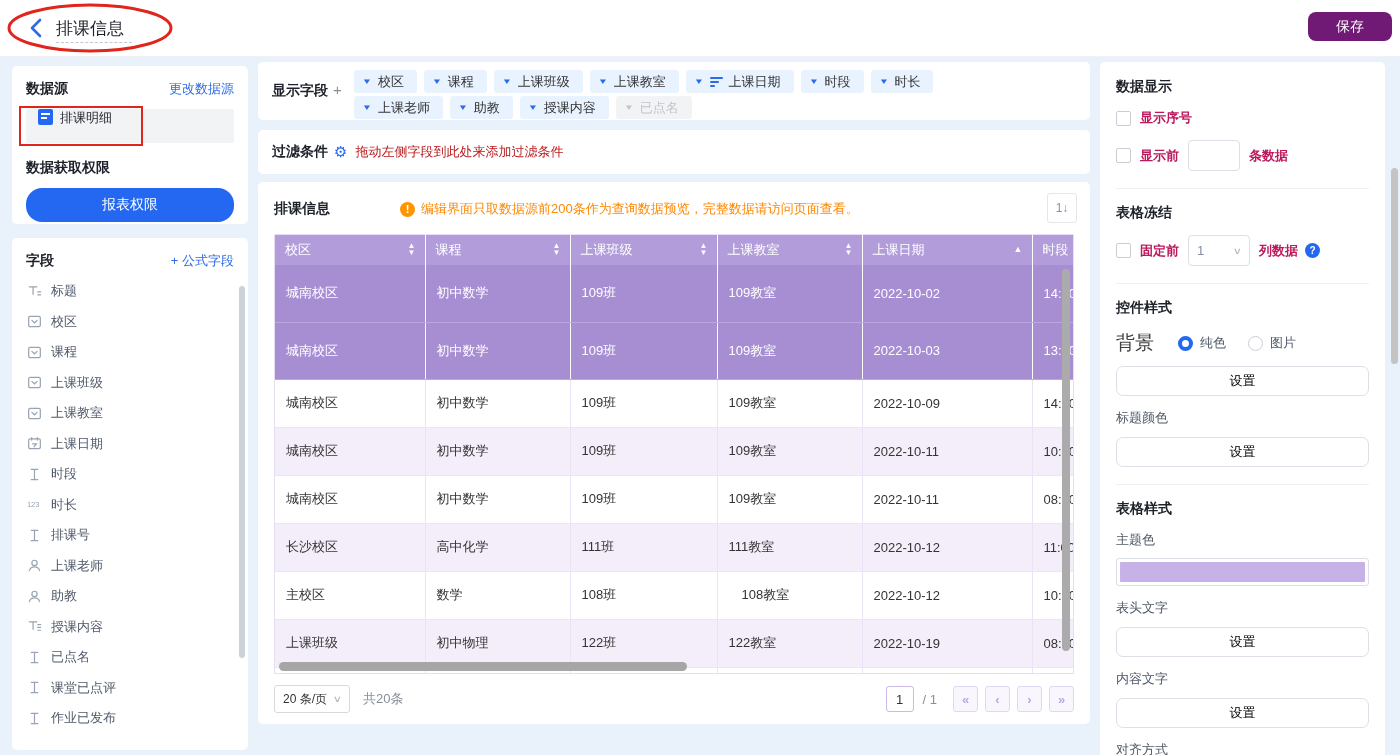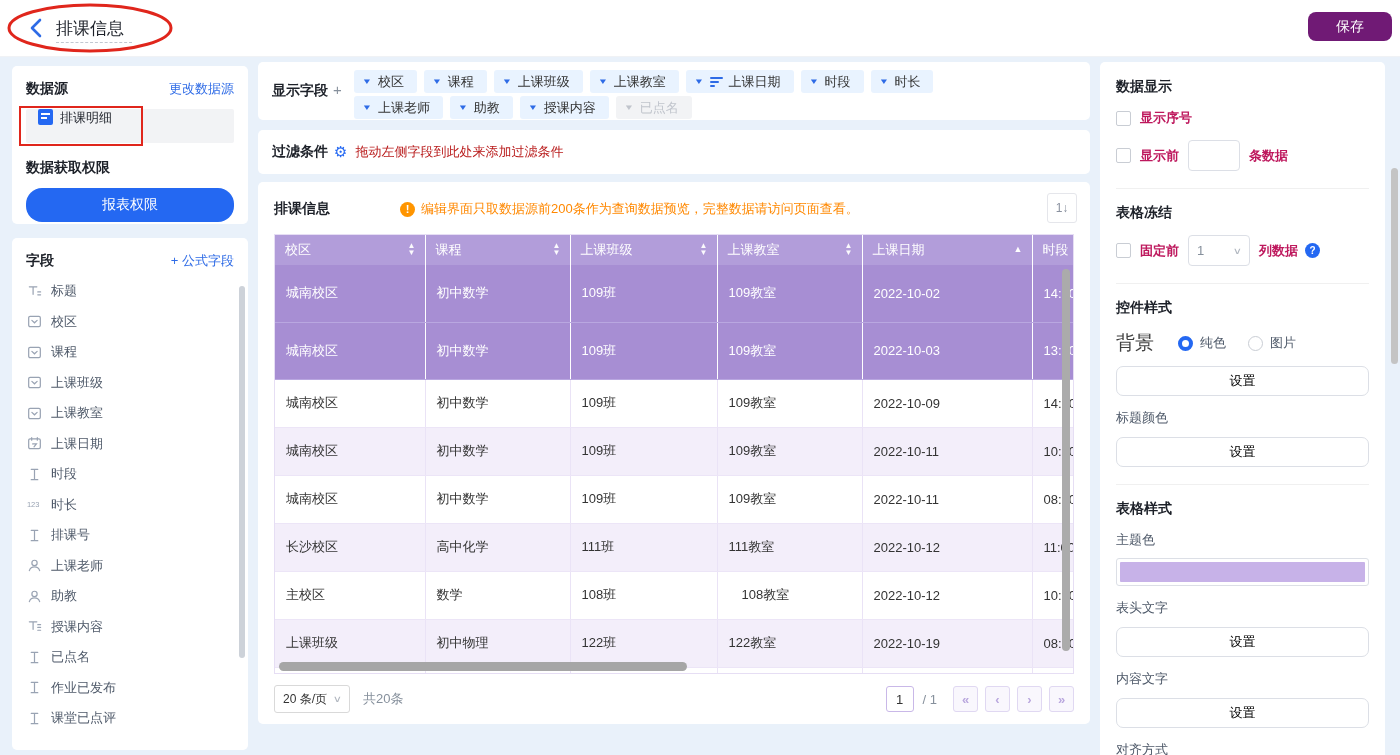--- a/index.html
+++ b/index.html
@@ -253,29 +253,29 @@
             </svg>
           </span>
           <span class="f-label">已点名</span>
         </div>
         <div class="field-item">
           <span class="f-icon">
             <svg width="15" height="15" viewBox="0 0 16 16">
               <path d="M4.5 2.5h7M8 2.5v11M4.5 13.5h7" fill="none" stroke="#99a3b3" stroke-width="1.3" stroke-linecap="round"></path>
             </svg>
           </span>
+          <span class="f-label">课堂已点评</span>
+        </div>
+        <div class="field-item">
+          <span class="f-icon">
+            <svg width="15" height="15" viewBox="0 0 16 16">
+              <path d="M4.5 2.5h7M8 2.5v11M4.5 13.5h7" fill="none" stroke="#99a3b3" stroke-width="1.3" stroke-linecap="round"></path>
+            </svg>
+          </span>
           <span class="f-label">作业已发布</span>
-        </div>
-        <div class="field-item">
-          <span class="f-icon">
-            <svg width="15" height="15" viewBox="0 0 16 16">
-              <path d="M4.5 2.5h7M8 2.5v11M4.5 13.5h7" fill="none" stroke="#99a3b3" stroke-width="1.3" stroke-linecap="round"></path>
-            </svg>
-          </span>
-          <span class="f-label">课堂已点评</span>
         </div>
       </div>
     <div class="fields-scrollthumb"></div>
   </div>
 
   <div class="card" id="card-chips">
     <div class="chips-label">
       <span>显示字段</span><span class="chips-add">+</span>
     </div>
     <div class="chip-row">

